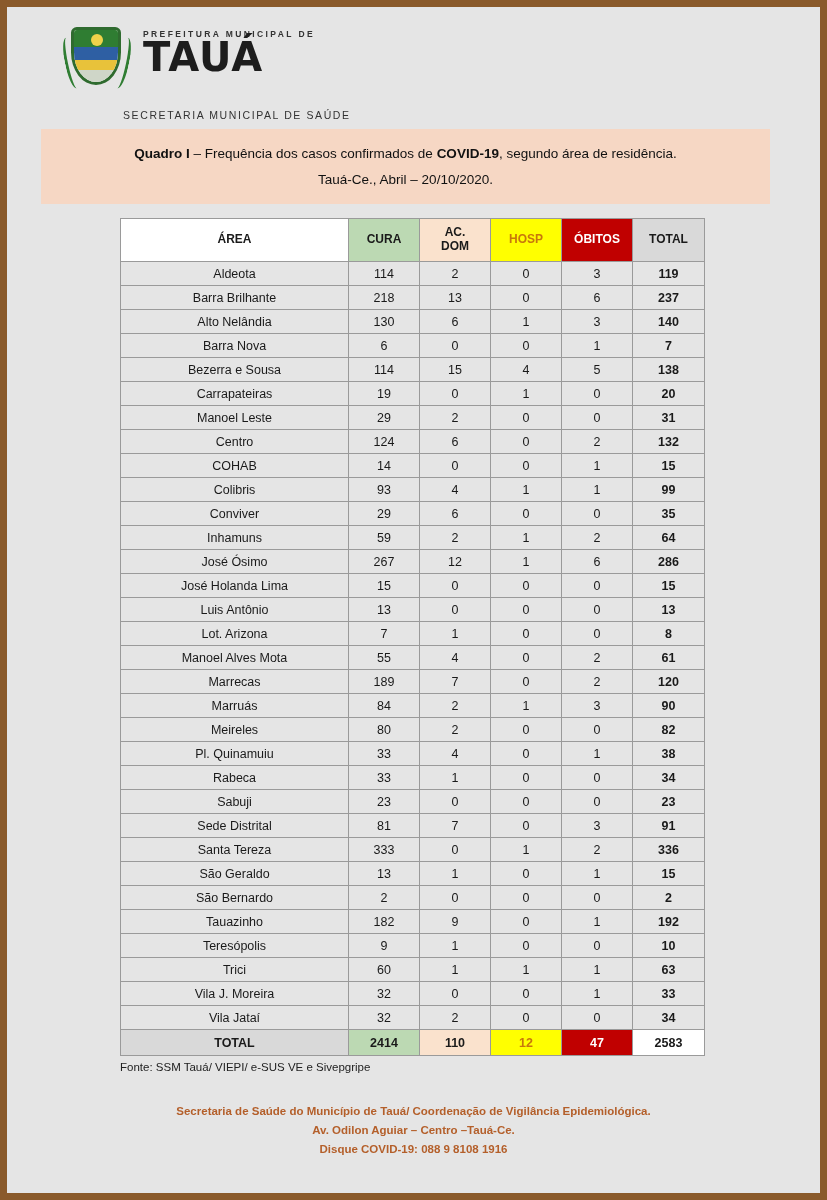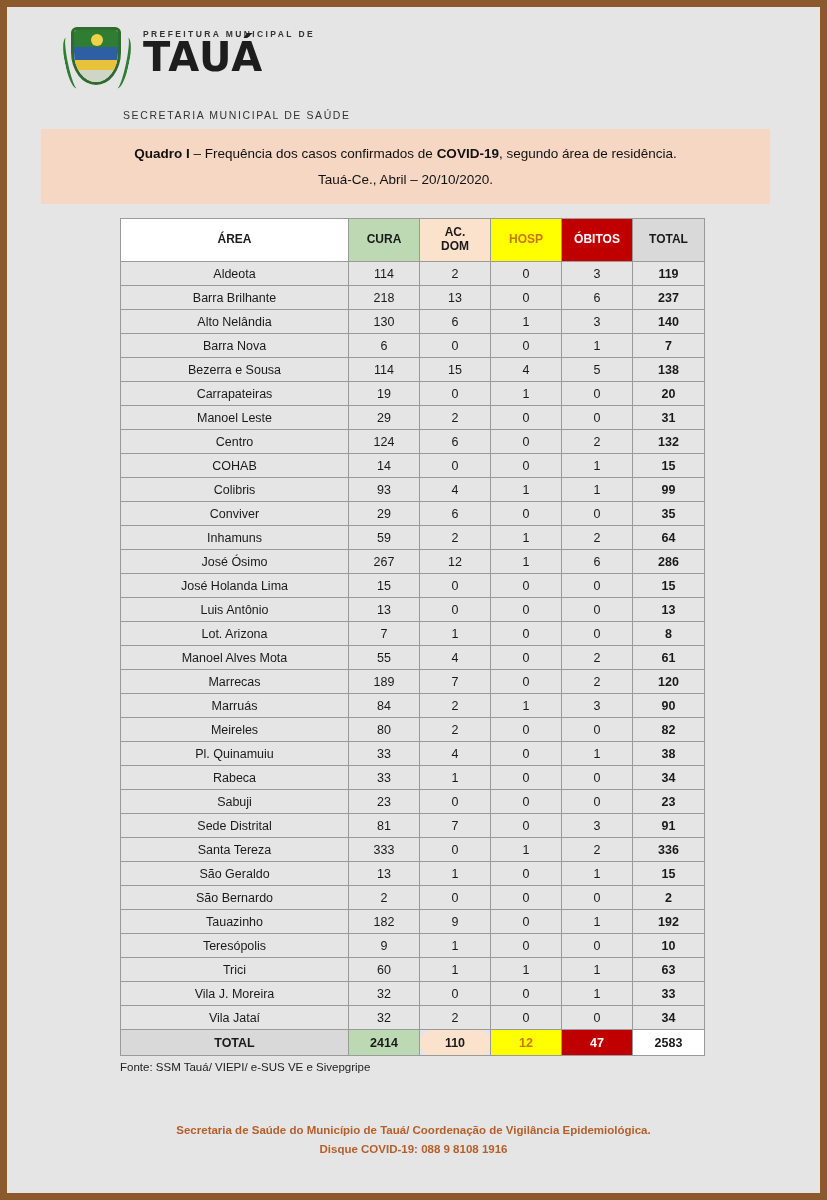--- a/index.html
+++ b/index.html
@@ -171,21 +171,21 @@
     padding-left: 8px;
     font-size: 12.5px;
   }
   td.total-col { font-weight: bold; }
   tr.total-row td {
     font-weight: bold;
     height: 25px;
   }
   tr.total-row td.lbl { background: #d9d9d9; text-align: center; }
   tr.total-row td.c-cura { background: #bcd9b3; }
-  tr.total-row td.c-ac { background: #fae2cd; border-radius: 13px; }
+  tr.total-row td.c-ac { background: #fae2cd; }
   tr.total-row td.c-hosp { background: #ffff00; color: #c8780b; }
   tr.total-row td.c-obit { background: #c00000; color: #ffffff; }
   tr.total-row td.c-total { background: #ffffff; }
   .fonte {
     padding-left: 85px;
     margin-top: 5px;
     font-size: 11.5px;
     color: #222;
   }
   
@@ -525,17 +525,18 @@
             <td class="c-total">2583</td>
           </tr>
         </tfoot>
       </table>
     </div>
 
     <div class="fonte">Fonte: SSM Tauá/ VIEPI/ e-SUS VE e Sivepgripe</div>
 
     <div class="footer">
       <div>Secretaria de Saúde do Município de Tauá/ Coordenação de Vigilância Epidemiológica.</div>
+      <div>Av. Odilon Aguiar – Centro –Tauá-Ce.</div>
       <div>Disque COVID-19: 088 9 8108 1916</div>
     </div>
 
   </div>
 </div>
 
 </body></html>

